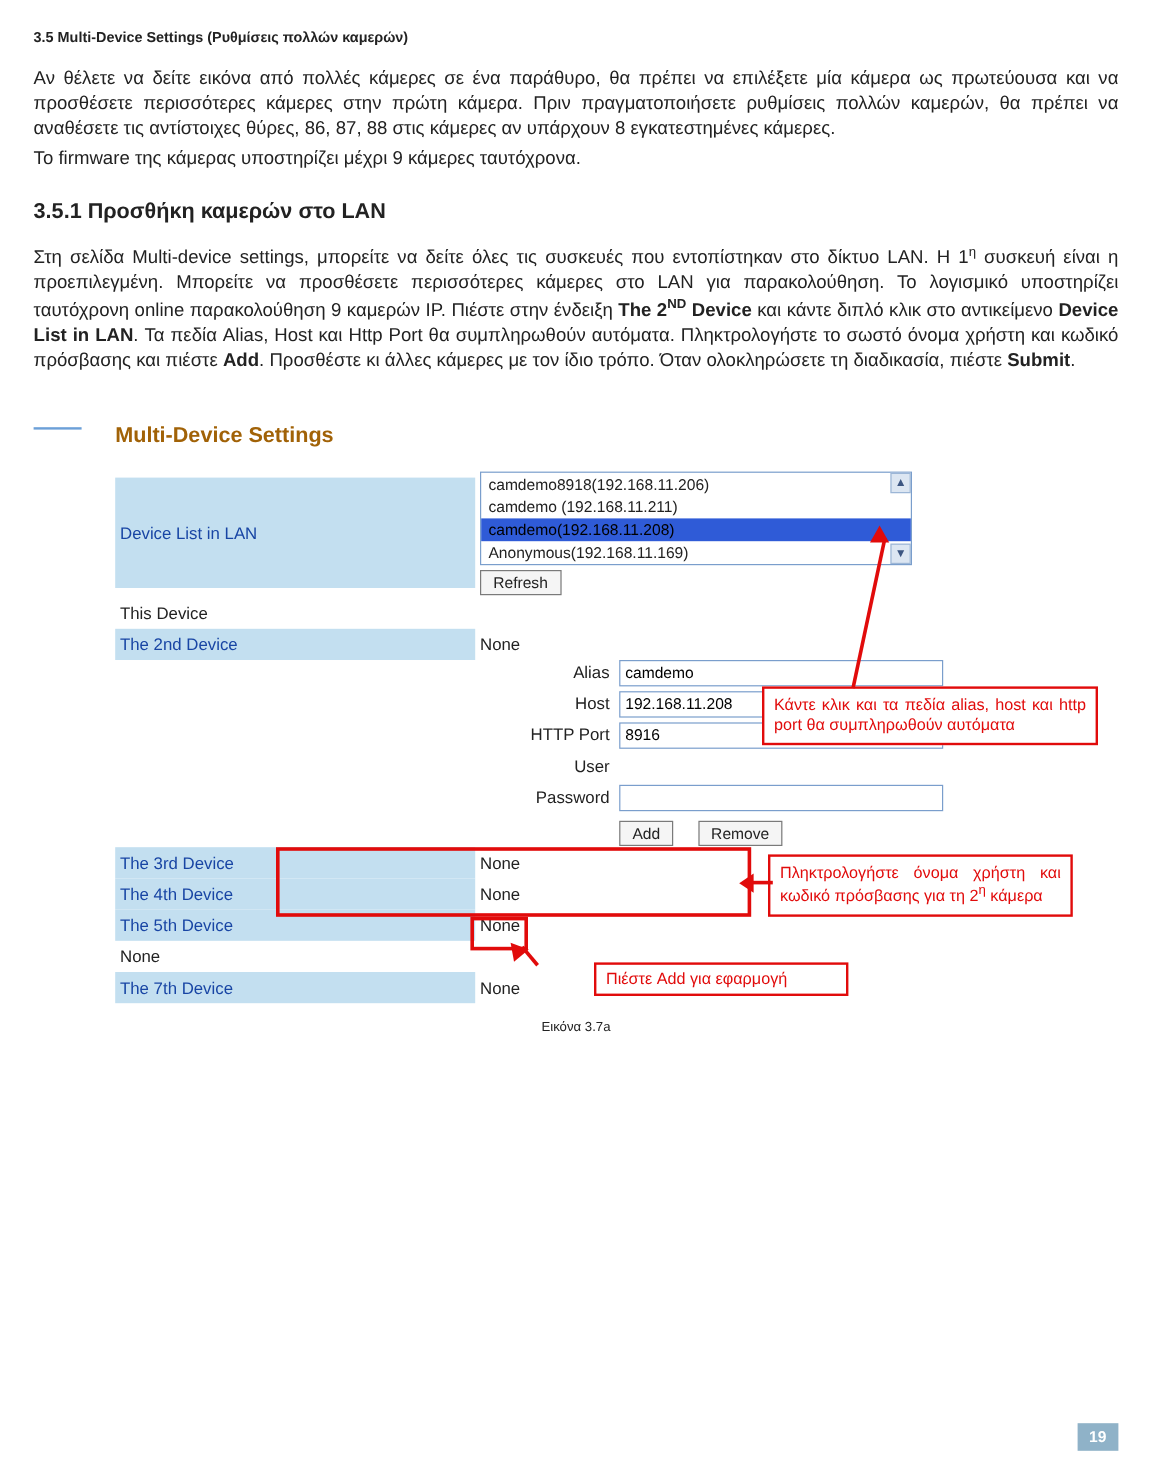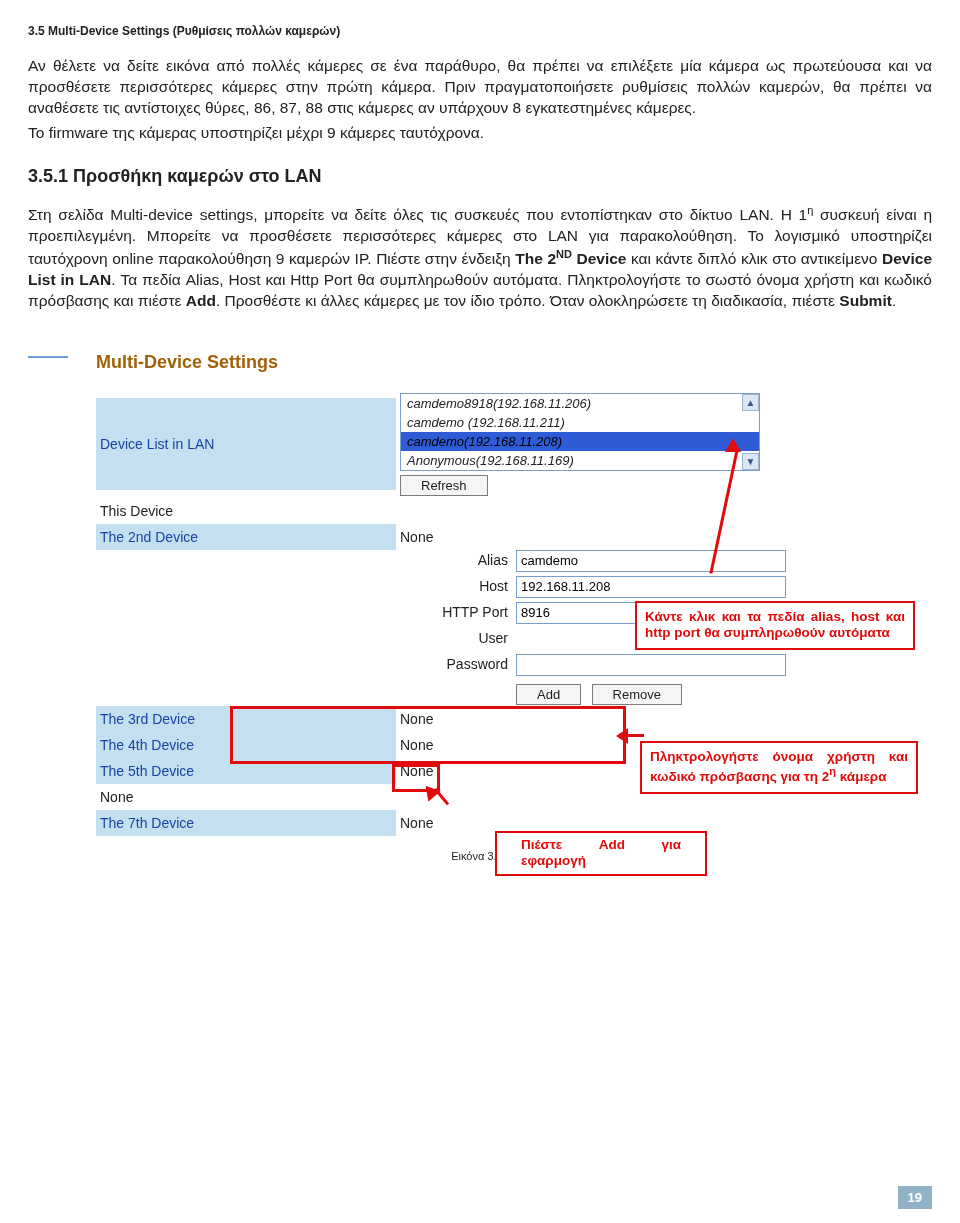--- a/index.html
+++ b/index.html
@@ -88,21 +88,20 @@
     width: 360px;
     border: 1px solid #7a9ecc;
     background: #fff;
     font-size: 13px;
     position: relative;
   }
   .select-mimic .opt {
     padding: 2px 6px;
     white-space: nowrap;
     overflow: hidden;
-    font-style: italic;
   }
   .select-mimic .opt.sel {
     background: #2f5bd7;
     color: #000000;
   }
   .select-mimic .scroll-up, .select-mimic .scroll-down {
     position: absolute;
     right: 0;
     width: 17px;
     height: 17px;
@@ -113,49 +112,48 @@
     line-height: 15px;
     color: #3c5682;
   }
   .select-mimic .scroll-up { top: 0; }
   .select-mimic .scroll-down { bottom: 0; }
   .btn {
     display: inline-block;
     border: 1px solid #7a7a7a;
     background: #f5f5f5;
     font-size: 13px;
-    padding: 2px 20px;
+    padding: 2px 10px;
     margin-top: 4px;
     cursor: pointer;
   }
-  .btn + .btn { margin-left: 6px; }
+  .btn + .btn { margin-left: 16px; }
   .input-mimic {
     width: 270px;
     border: 1px solid #7a9ecc;
     background: #fff;
     font-size: 13px;
     padding: 2px 4px;
     height: 22px;
   }
   
   .callout {
     position: absolute;
     border: 2px solid #e10b0b;
     background: #fff;
     font-size: 13.5px;
-    font-weight: bold;
+    font-weight: normal;
     color: #e10b0b;
     padding: 6px 8px;
     line-height: 1.25;
     text-align: justify;
-    margin-top: 29px;
   }
   .callout.c1 { top: 224px; left: 539px; width: 280px; }
-  .callout.c2 { top: 364px; left: 544px; width: 278px; }
-  .callout.c3 { top: 454px; left: 399px; width: 212px; padding: 4px 24px; }
+  .callout.c2 { top: 364px; left: 544px; width: 254px; }
+  .callout.c3 { top: 454px; left: 399px; width: 212px; padding: 4px 8px; }
   .redbox {
     position: absolute;
     border: 3px solid #e10b0b;
     background: transparent;
   }
   .redbox.rb-user { top: 358px; left: 134px; width: 396px; height: 58px; }
   .redbox.rb-add  { top: 416px; left: 296px; width: 48px;  height: 28px; }
   
   .arrow-line {
     position: absolute;

